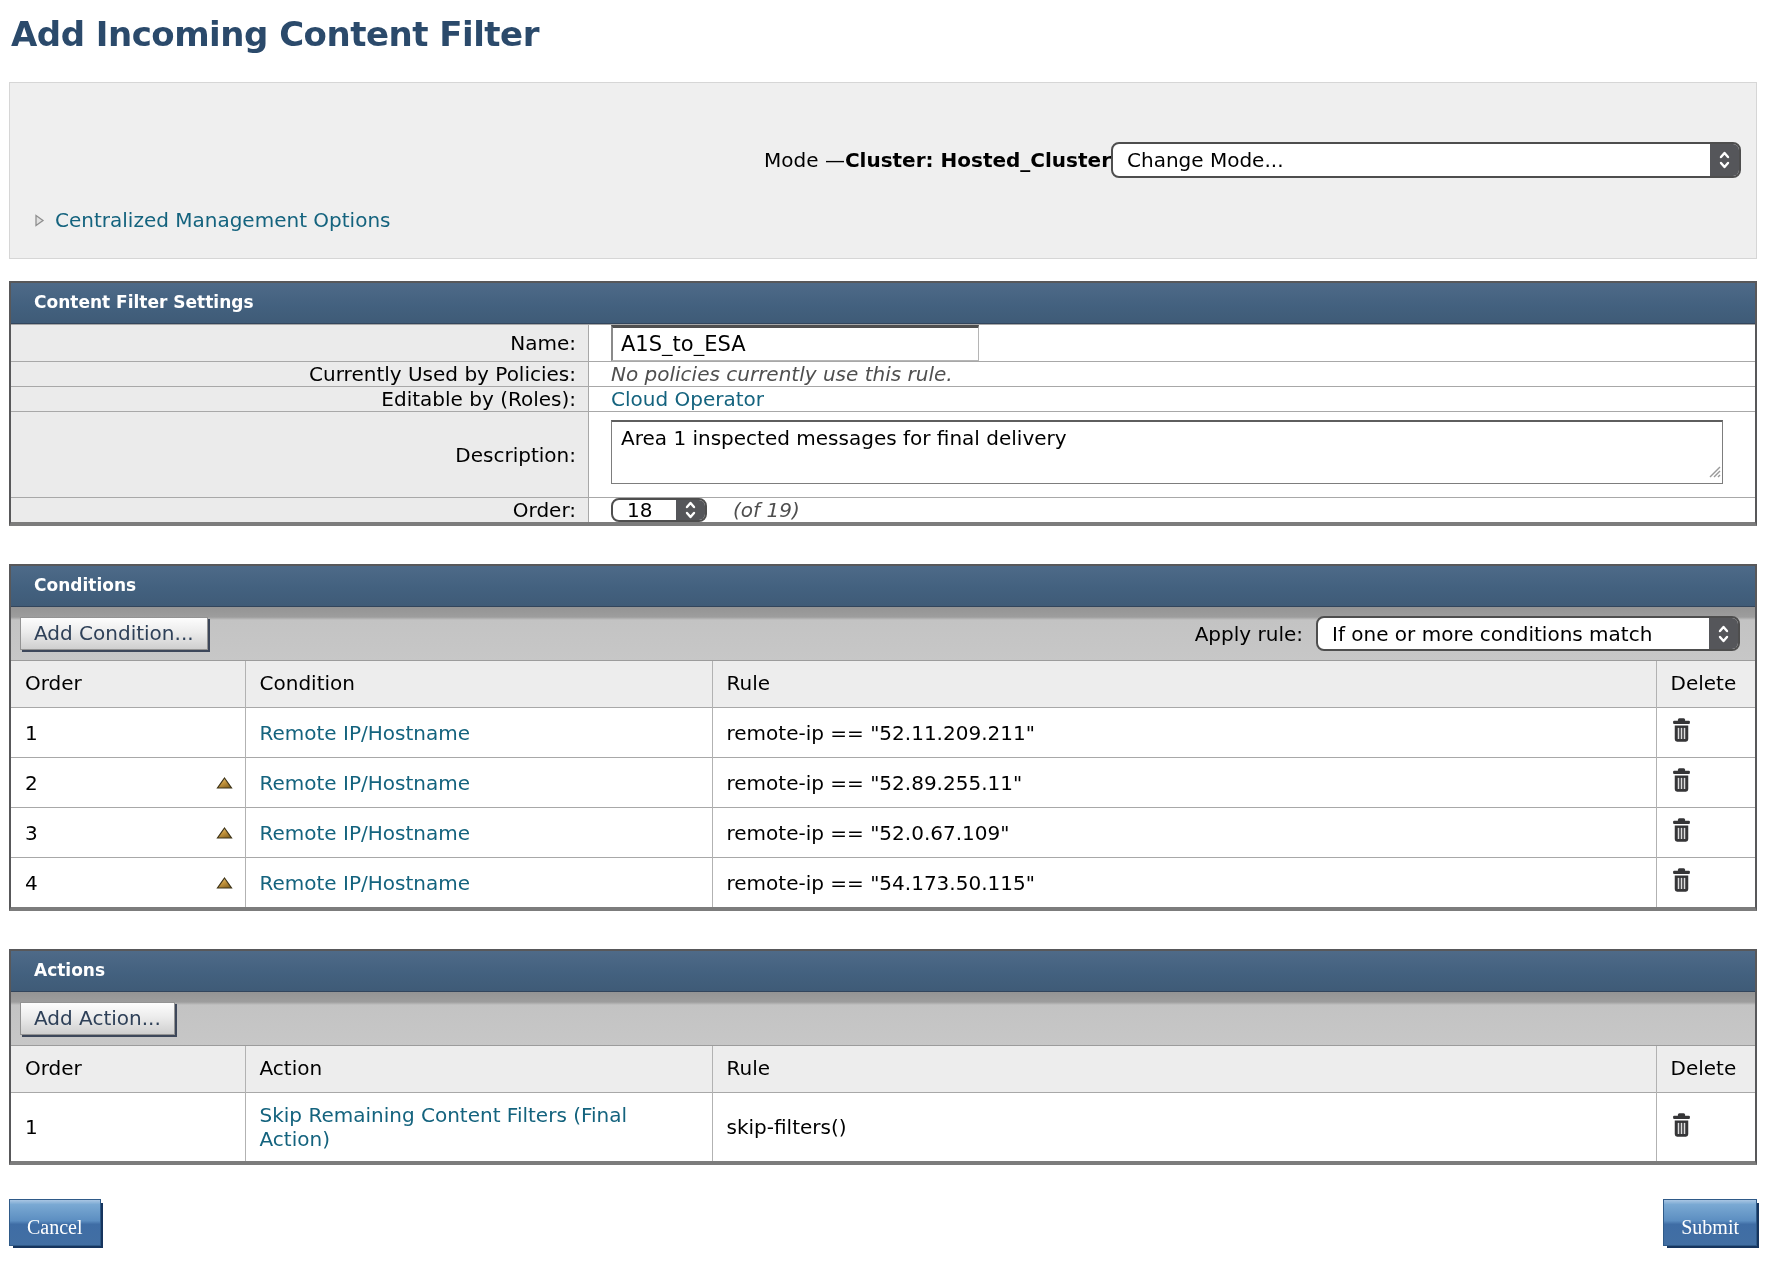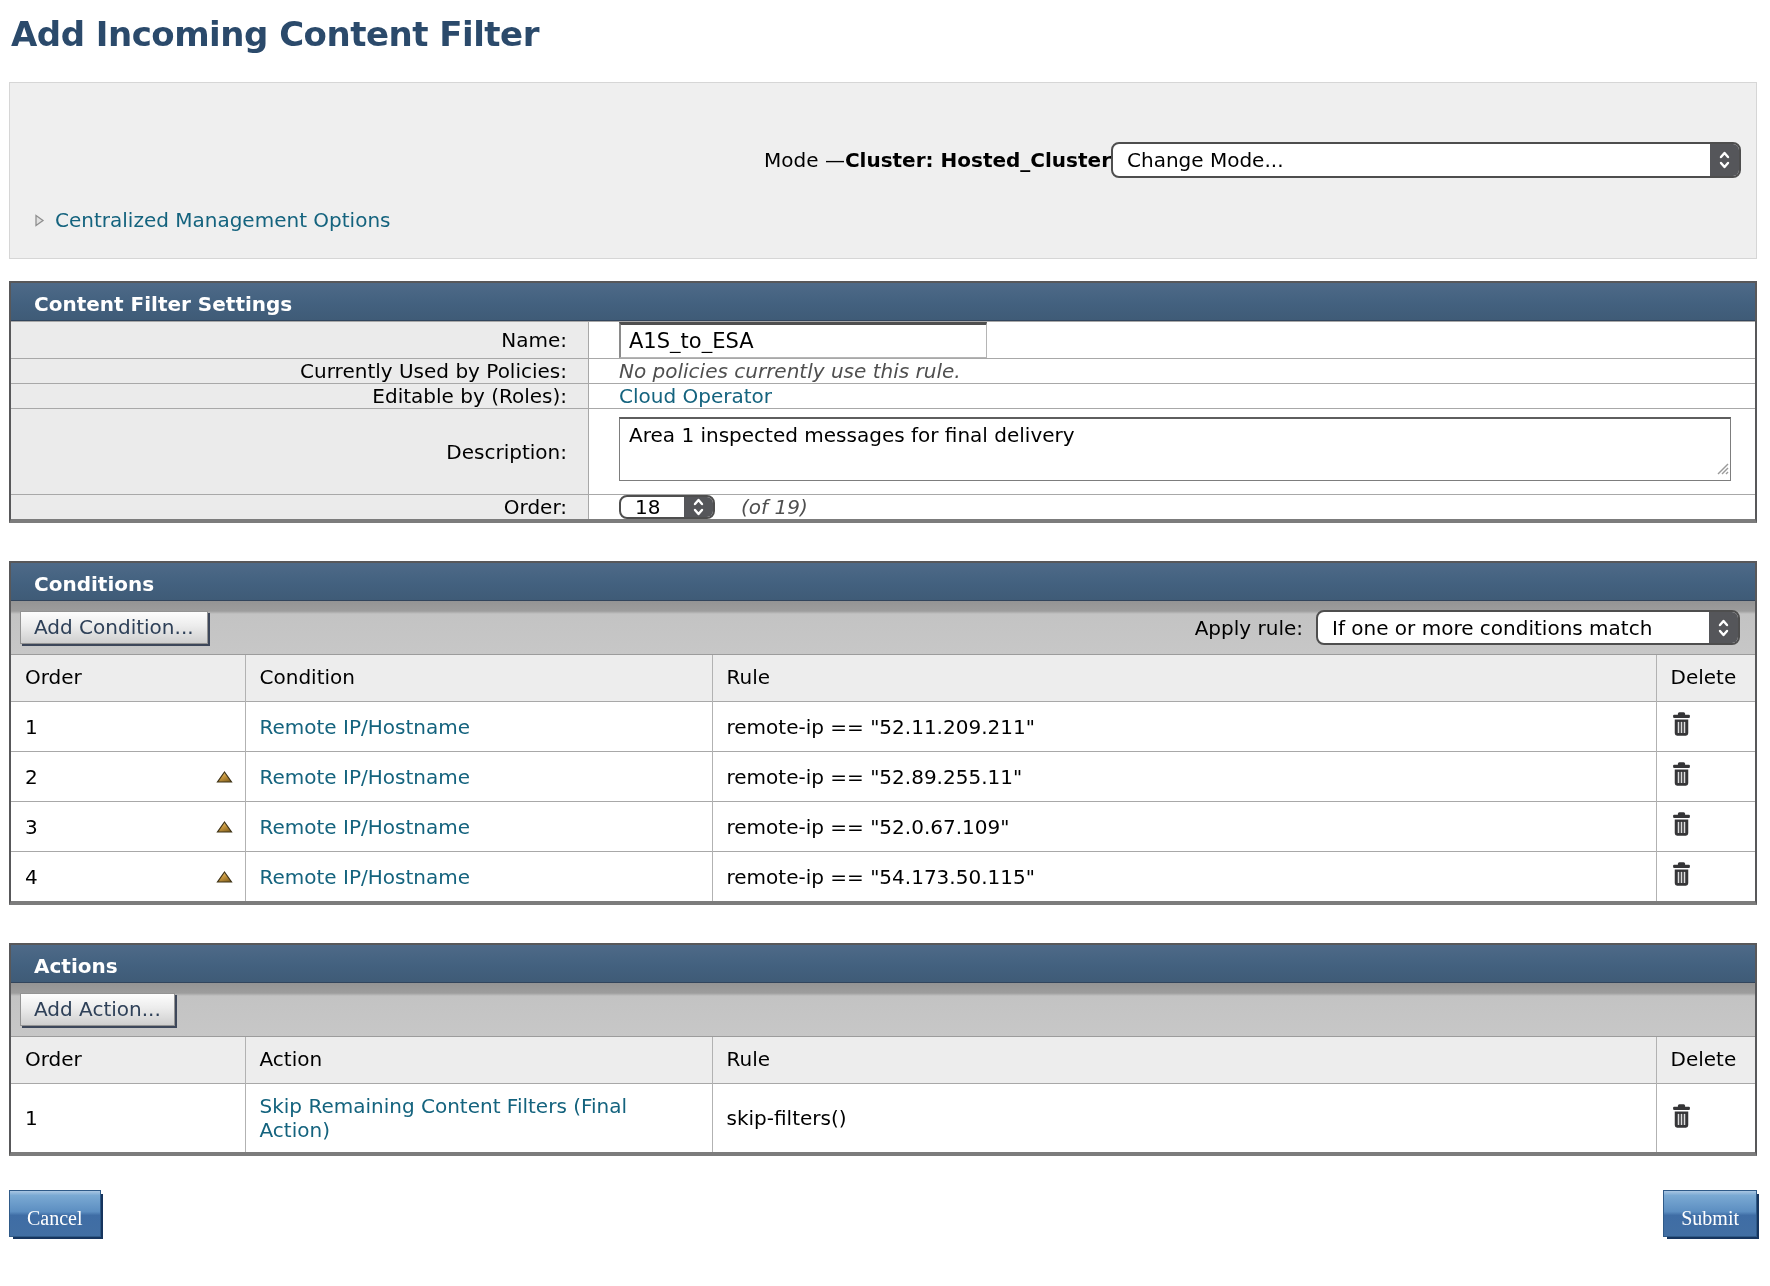--- a/index.html
+++ b/index.html
@@ -21,26 +21,26 @@
   .select{display:inline-flex;align-items:stretch;background:#fff;border:2px solid #4e4e4e;border-radius:8px;overflow:hidden;height:36px;box-sizing:border-box;cursor:pointer;}
   .select .select-text{flex:1;display:flex;align-items:center;padding:0 14px;font-size:20px;white-space:nowrap;overflow:hidden;}
   .select .select-stepper{width:29px;background:#55565a;display:flex;align-items:center;justify-content:center;flex:none;}
   .select.change-mode{width:630px;}
   .select.apply-rule{width:424px;height:35px;}
   .select.order-select{width:96px;height:24px;}
 
   
   .panel{margin-top:22px;border:2px solid #58585a;border-bottom:4px solid #7c7c7c;background:#fff;}
   .panel + .panel{margin-top:38px;}
-  .panel-header{background:linear-gradient(180deg,#4e6a88 0%,#43617f 55%,#3f5b77 100%);color:#fff;font-size:20px;font-weight:bold;padding:9px 0 4px 23px;border-bottom:1px solid #32455c;}
+  .panel-header{background:linear-gradient(180deg,#4e6a88 0%,#43617f 55%,#3f5b77 100%);color:#fff;font-size:17px;font-weight:bold;padding:9px 0 11px 23px;border-bottom:1px solid #32455c;}
 
   
   .settings-grid{display:grid;grid-template-columns:578px 1fr;}
-  .s-label{background:#ebebeb;border-right:1px solid #a8a8a8;display:flex;align-items:center;justify-content:flex-end;padding-right:21px;font-size:20px;}
-  .s-value{background:#fff;display:flex;align-items:center;padding-left:30px;font-size:20px;}
+  .s-label{background:#ebebeb;border-right:1px solid #a8a8a8;display:flex;align-items:center;justify-content:flex-end;padding-right:12px;font-size:20px;}
+  .s-value{background:#fff;display:flex;align-items:center;padding-left:22px;font-size:20px;}
   .s-label,.s-value{border-top:1px solid #a8a8a8;box-sizing:border-box;}
   .muted-italic{font-style:italic;color:#4f4f4f;}
 
   .input-classic{font-family:inherit;font-size:21px;width:368px;height:36px;box-sizing:border-box;padding:2px 8px;border:1px solid #b5b5b5;border-top:3px solid #4f4f4f;border-left:2px solid #8a8a8a;background:#fff;outline:none;}
   .textarea-wrap{position:relative;display:inline-block;margin:8px 0;}
   .textarea-classic{font-family:inherit;font-size:20px;width:1112px;height:64px;box-sizing:border-box;padding:4px 9px;border:1px solid #7d7d7d;border-top:2px solid #5e5e5e;background:#fff;resize:none;outline:none;}
   .resize-grip{position:absolute;right:2px;bottom:6px;pointer-events:none;}
 
   
   .toolbar{background:linear-gradient(180deg,#949494 0%,#9d9d9d 10px,#c3c3c3 13px,#c7c7c7 100%);height:53px;display:flex;align-items:center;justify-content:space-between;border-bottom:1px solid #9c9c9c;}

